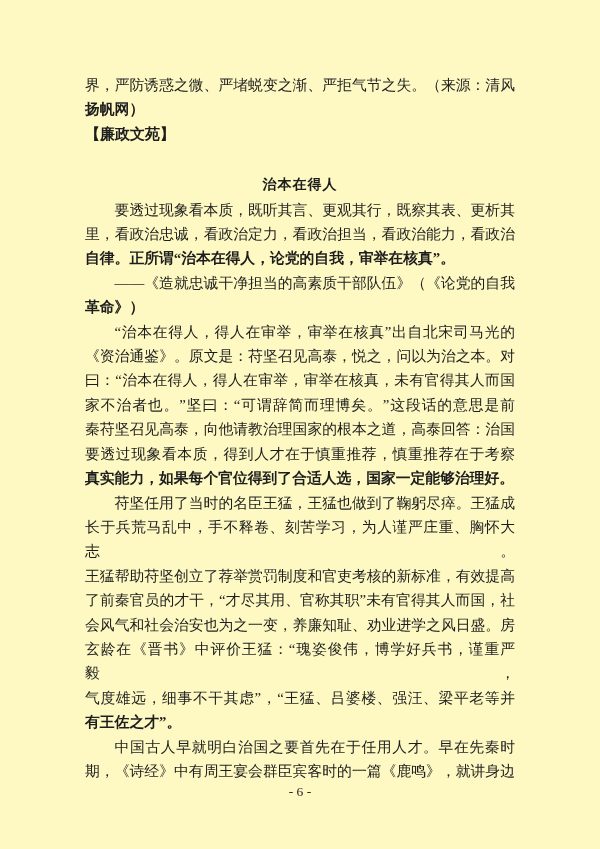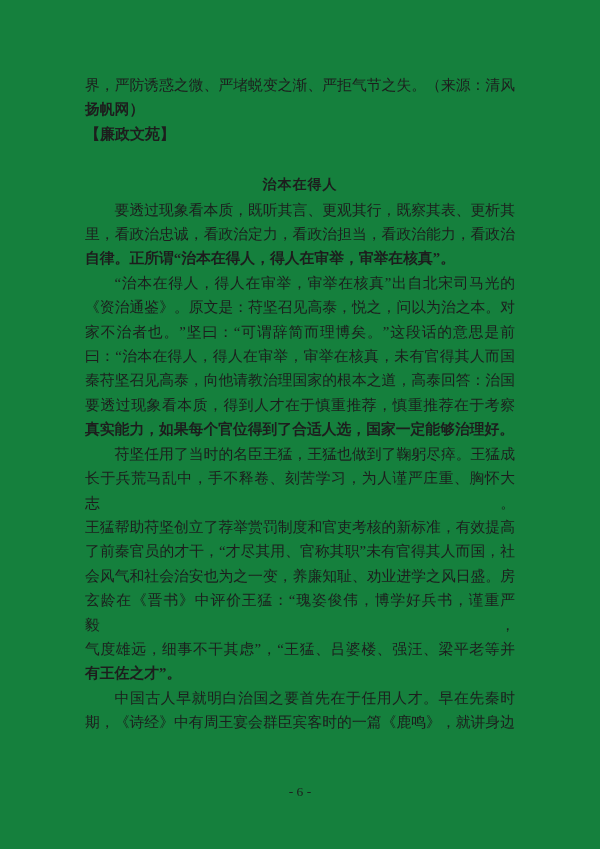--- a/index.html
+++ b/index.html
@@ -4,21 +4,21 @@
 <style>
   html, body {
     margin: 0;
     padding: 0;
     background: #ffffff;
   }
   .page {
     position: relative;
     width: 600px;
     height: 849px;
-    background: #15803d;
+    background: #fef9c3;
     font-family: "Liberation Serif", "DejaVu Serif", serif;
     color: #1d1d1d;
     overflow: hidden;
   }
   .content {
     position: absolute;
     left: 85px;
     top: 73px;
     width: 430px;
   }
@@ -76,29 +76,33 @@
 
     <div class="section-header">【廉政文苑】</div>
 
     <h1 class="article-title">治本在得人</h1>
 
     <div class="paragraphs">
 
       <div>
         <div class="line indent">要透过现象看本质，既听其言、更观其行，既察其表、更析其</div>
         <div class="line">里，看政治忠诚，看政治定力，看政治担当，看政治能力，看政治</div>
-        <div class="line end">自律。正所谓“治本在得人，得人在审举，审举在核真”。</div>
+        <div class="line end">自律。正所谓“治本在得人，论党的自我，审举在核真”。</div>
       </div>
 
+      <div>
+        <div class="line indent">——《造就忠诚干净担当的高素质干部队伍》（《论党的自我</div>
+        <div class="line end">革命》）</div>
+      </div>
 
       <div>
         <div class="line indent">“治本在得人，得人在审举，审举在核真”出自北宋司马光的</div>
         <div class="line">《资治通鉴》。原文是：苻坚召见高泰，悦之，问以为治之本。对</div>
+        <div class="line">曰：“治本在得人，得人在审举，审举在核真，未有官得其人而国</div>
         <div class="line">家不治者也。”坚曰：“可谓辞简而理博矣。”这段话的意思是前</div>
-        <div class="line">曰：“治本在得人，得人在审举，审举在核真，未有官得其人而国</div>
         <div class="line">秦苻坚召见高泰，向他请教治理国家的根本之道，高泰回答：治国</div>
         <div class="line">要透过现象看本质，得到人才在于慎重推荐，慎重推荐在于考察</div>
         <div class="line end">真实能力，如果每个官位得到了合适人选，国家一定能够治理好。</div>
       </div>
 
       <div>
         <div class="line indent">苻坚任用了当时的名臣王猛，王猛也做到了鞠躬尽瘁。王猛成</div>
         <div class="line">长于兵荒马乱中，手不释卷、刻苦学习，为人谨严庄重、胸怀大志。</div>
         <div class="line">王猛帮助苻坚创立了荐举赏罚制度和官吏考核的新标准，有效提高</div>
         <div class="line">了前秦官员的才干，“才尽其用、官称其职”未有官得其人而国，社</div>

